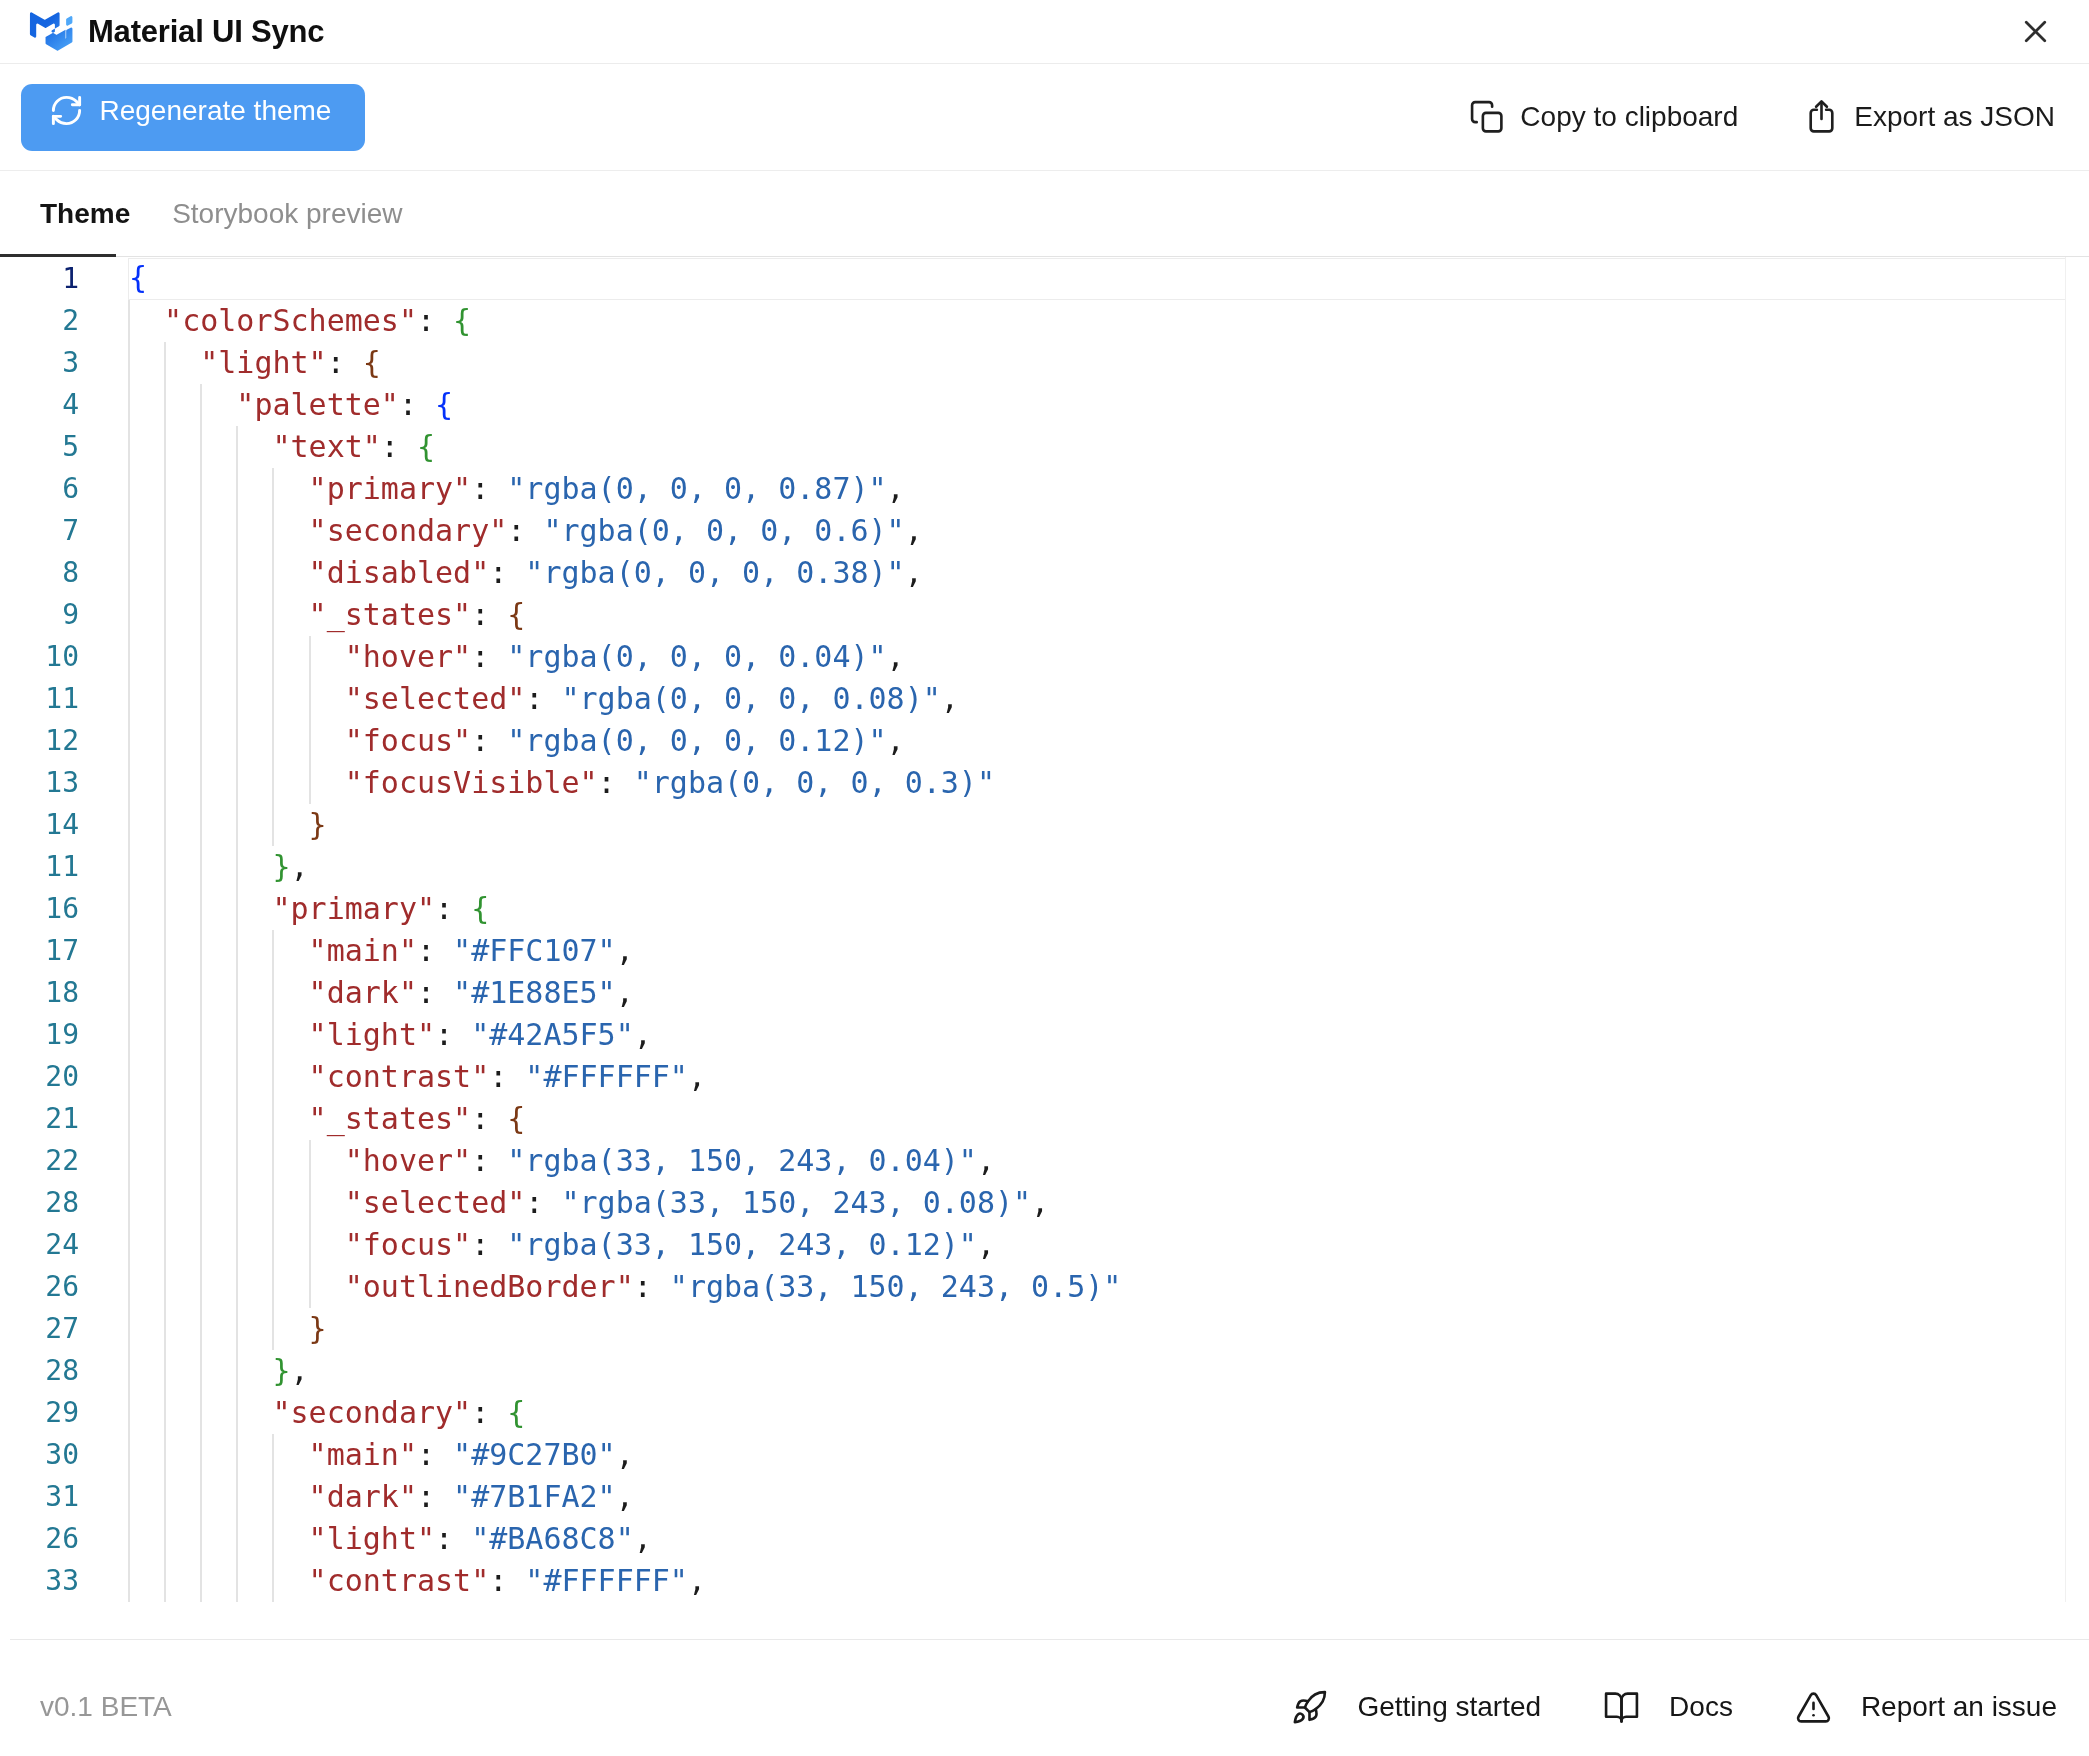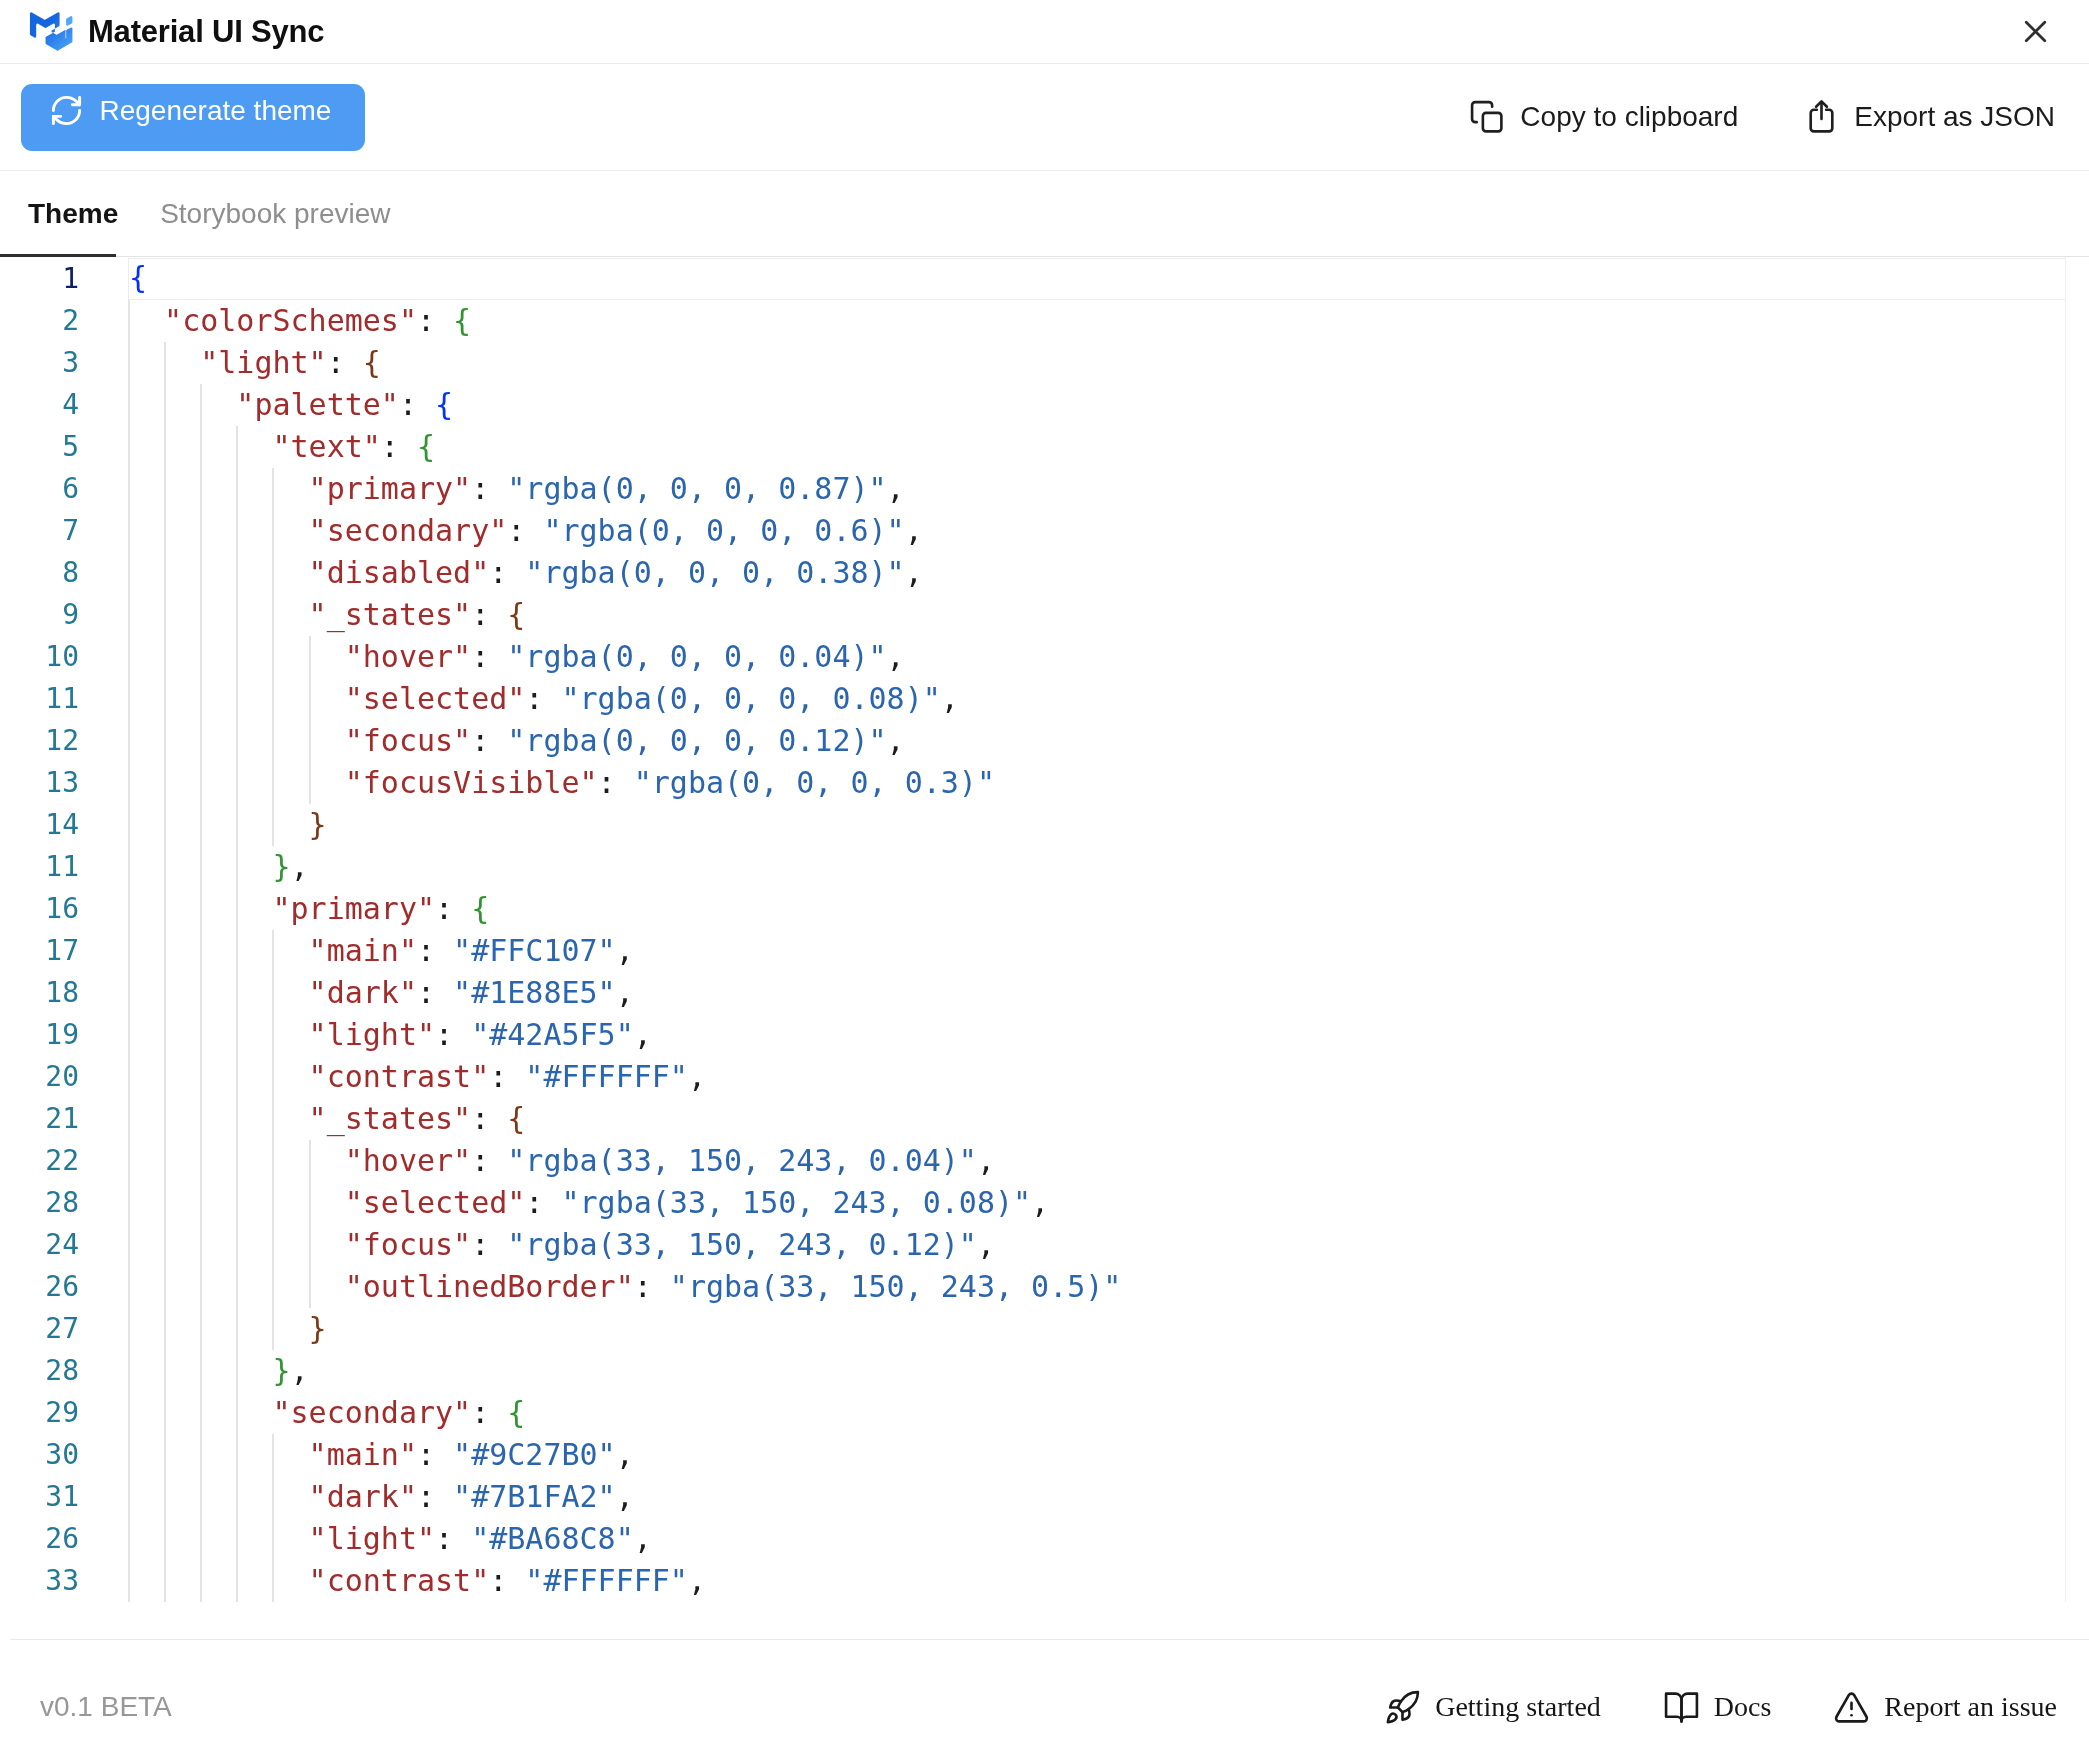--- a/index.html
+++ b/index.html
@@ -25,21 +25,21 @@
   }
   .btn-primary svg{width:35px;height:35px;stroke:#fff;stroke-width:2;fill:none;stroke-linecap:round;stroke-linejoin:round;}
   .tb-right{margin-left:auto;display:flex;align-items:center;gap:65px;}
   .tb-link{display:flex;align-items:center;gap:14px;background:none;border:none;padding:0;cursor:pointer;
     font-family:"Liberation Sans",sans-serif;font-size:28px;color:#1b1b1b;}
   .tb-link svg{width:37px;height:37px;stroke:#1f1f1f;stroke-width:1.7;fill:none;stroke-linecap:round;stroke-linejoin:round;}
   
   .tabs{height:86px;display:flex;align-items:center;border-bottom:1.9px solid #e3e3e3;box-sizing:border-box;position:relative;}
   .tab{height:100%;display:flex;align-items:center;background:none;border:none;cursor:pointer;
     font-family:"Liberation Sans",sans-serif;font-size:28px;color:#8e8e8e;padding:0;}
-  .tab.first{padding-left:28px;padding-right:20.5px;}
+  .tab.first{padding-left:40px;padding-right:20.5px;}
   .tab.active{color:#141414;font-weight:700;}
   .tab-underline{position:absolute;left:0;bottom:-1.9px;width:116px;height:3.7px;background:#2e2e2e;}
   .tab + .tab{margin-left:21.4px;}
   
   .editor{height:1382px;box-sizing:border-box;position:relative;overflow:hidden;background:#fff;
     font-family:"DejaVu Sans Mono","Liberation Mono",monospace;}
   .lines{border-right:1.9px solid #f0f0f0;margin-right:23px;padding-top:0.9px;}
   .cl{display:flex;height:42px;line-height:42px;}
   .ln{flex:none;width:128px;box-sizing:border-box;padding-right:49px;text-align:right;
       font-size:28px;color:var(--ln,#237893);}
@@ -52,22 +52,22 @@
   .tk-v{color:var(--cv,#2A65AE);}
   .tk-p{color:var(--cp,#1c1c1c);}
   .tk-b1{color:var(--b1,#0431FA);}
   .tk-b2{color:var(--b2,#319331);}
   .tk-b3{color:var(--b3,#7B3814);}
   
   .ftr{height:119px;border-top:1.9px solid #e9e9e9;box-sizing:border-box;display:flex;align-items:center;
     padding:16px 32px 0 30px;margin-left:10px;}
   .ver{font-size:28px;color:#979797;}
   .ftr-right{margin-left:auto;display:flex;align-items:center;gap:62px;}
-  .ftr-link{display:flex;align-items:center;gap:14px;background:none;border:none;padding:0;cursor:pointer;
-    font-family:Liberation Serif, serif;font-size:28px;color:#161616;}
+  .ftr-link{display:flex;align-items:center;gap:29px;background:none;border:none;padding:0;cursor:pointer;
+    font-family:Liberation Sans, sans-serif;font-size:28px;color:#161616;}
   .ftr-link svg{width:37px;height:37px;stroke:#1a1a1a;stroke-width:1.7;fill:none;stroke-linecap:round;stroke-linejoin:round;}
 </style>
 </head>
 <body>
 
 <div class="hdr">
   <svg class="logo" viewBox="0 0 36 32" aria-hidden="true">
     <defs>
       <linearGradient id="muiGrad" x1="0" y1="0" x2="1" y2="1">
         <stop offset="0.35" stop-color="#1565E0"></stop>

